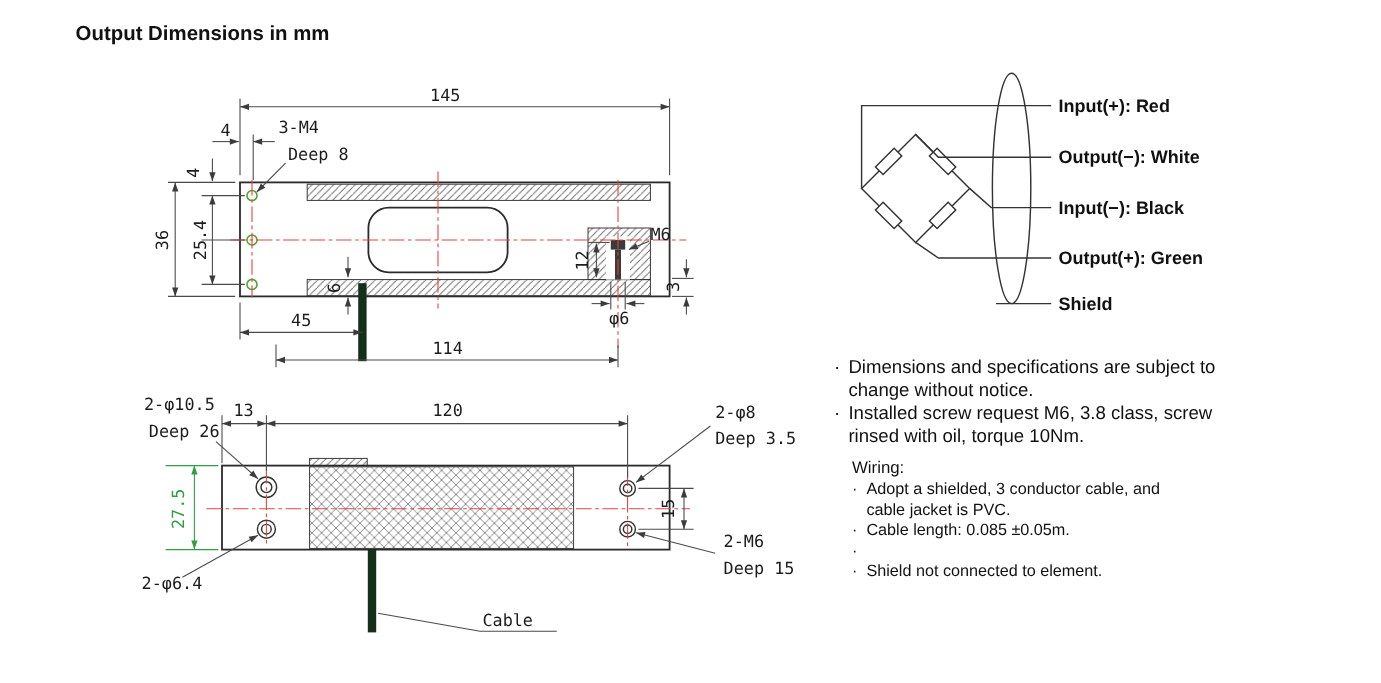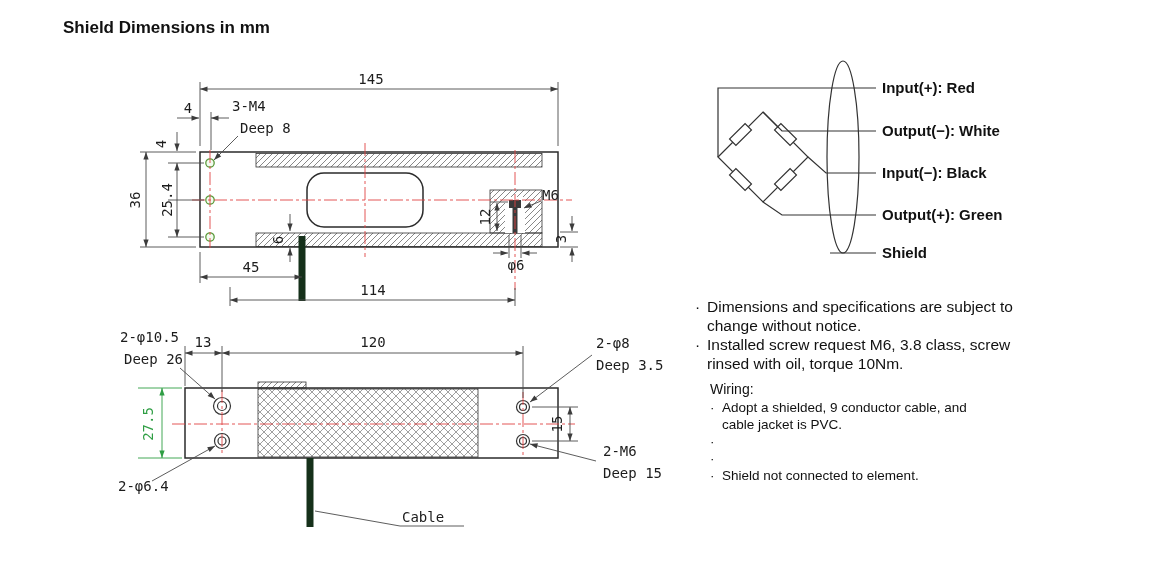--- a/index.html
+++ b/index.html
@@ -16,21 +16,21 @@
   svg text.wlabel{font-family:"Liberation Sans",sans-serif;font-weight:bold;font-size:15px;fill:#111;}
   .notes{position:absolute;left:695px;top:297px;width:340px;font-size:15.5px;line-height:19px;}
   .wiring-notes{position:absolute;left:710px;top:381px;width:268px;font-size:13.5px;line-height:17px;}
   .wiring-heading{font-weight:normal;font-size:14px;margin-bottom:1px;}
   .nitem{display:flex;gap:5px;}
   .nitem .bullet{flex:0 0 7px;}
 </style>
 </head>
 <body>
 
-<div class="page-title">Shield Dimensions in mm</div>
+<div class="page-title">Output Dimensions in mm</div>
 
 <svg width="690" height="555" viewBox="0 0 690 555" style="left:0;top:0;">
   <defs>
     <marker id="arr" viewBox="0 0 12 12" refX="11" refY="6" markerWidth="10" markerHeight="10" orient="auto-start-reverse">
       <path d="M1,2.5 L11,6 L1,9.5 z" fill="#3c3c3c"></path>
     </marker>
     <marker id="arrg" viewBox="0 0 12 12" refX="11" refY="6" markerWidth="10" markerHeight="10" orient="auto-start-reverse">
       <path d="M1,2.5 L11,6 L1,9.5 z" fill="#2f9e44"></path>
     </marker>
     <pattern id="hatch" patternUnits="userSpaceOnUse" width="6" height="6">
@@ -224,24 +224,25 @@
   <div class="nitem">
     <span class="bullet">·</span>
     <span>Installed screw request M6, 3.8 class, screw rinsed with oil, torque 10Nm.</span>
   </div>
 </div>
 
 <div class="wiring-notes">
   <div class="wiring-heading">Wiring:</div>
   <div class="nitem">
     <span class="bullet">·</span>
-    <span>Adopt a shielded, 9 conductor cable, and cable jacket is PVC.</span>
-  </div>
-  <div class="nitem">
-    <span class="bullet">·</span>
+    <span>Adopt a shielded, 3 conductor cable, and cable jacket is PVC.</span>
+  </div>
+  <div class="nitem">
+    <span class="bullet">·</span>
+    <span>Cable length: 0.085  ±0.05m.</span>
   </div>
   <div class="nitem">
     <span class="bullet">·</span>
   </div>
   <div class="nitem">
     <span class="bullet">·</span>
     <span>Shield not connected to element.</span>
   </div>
 </div>
 

